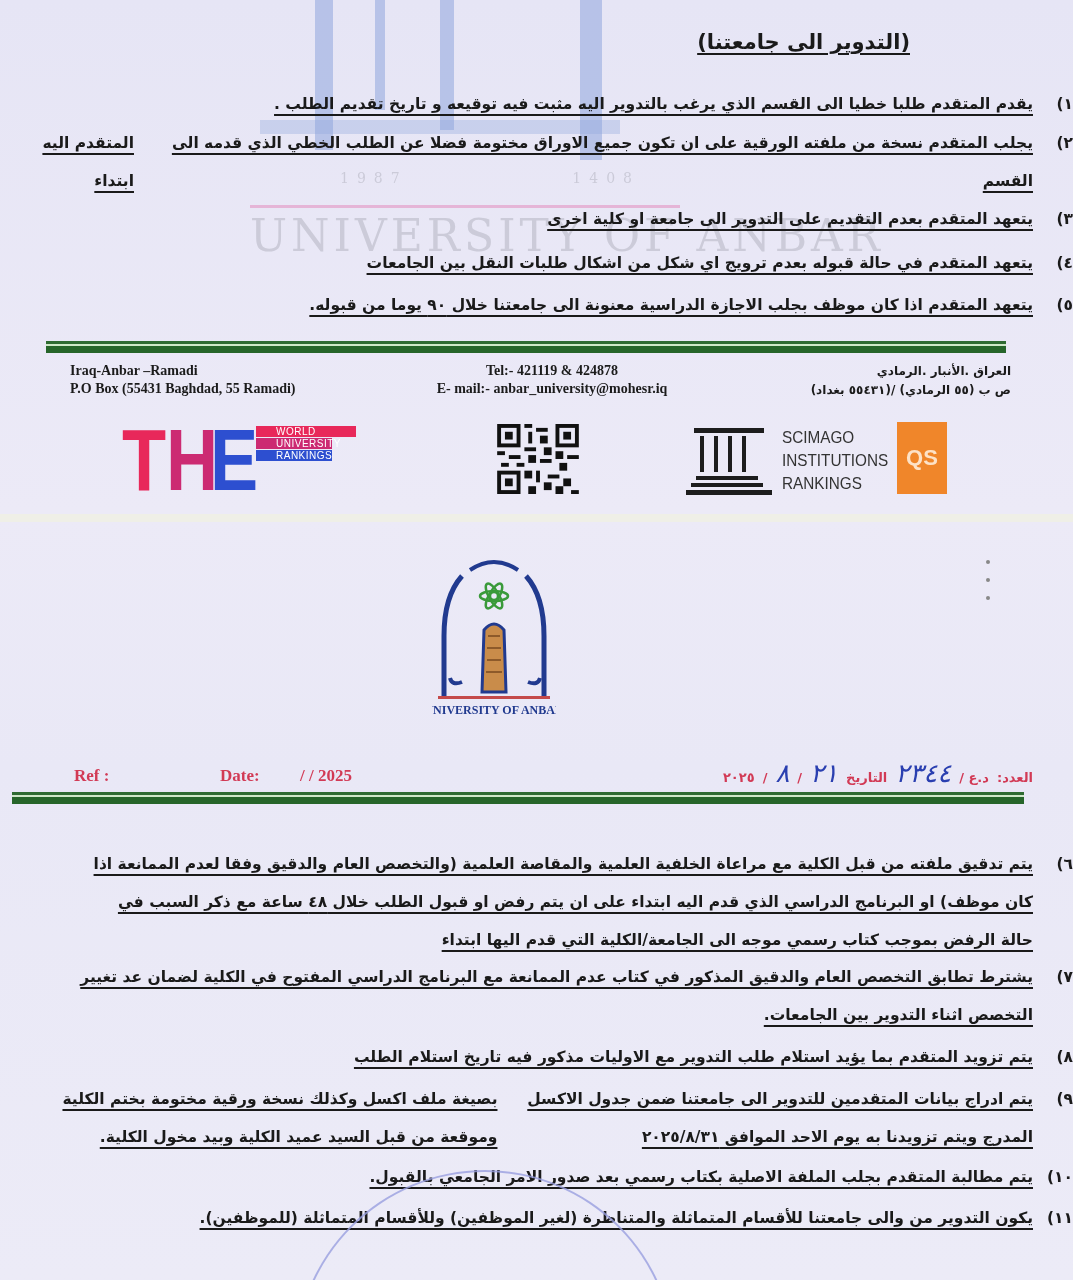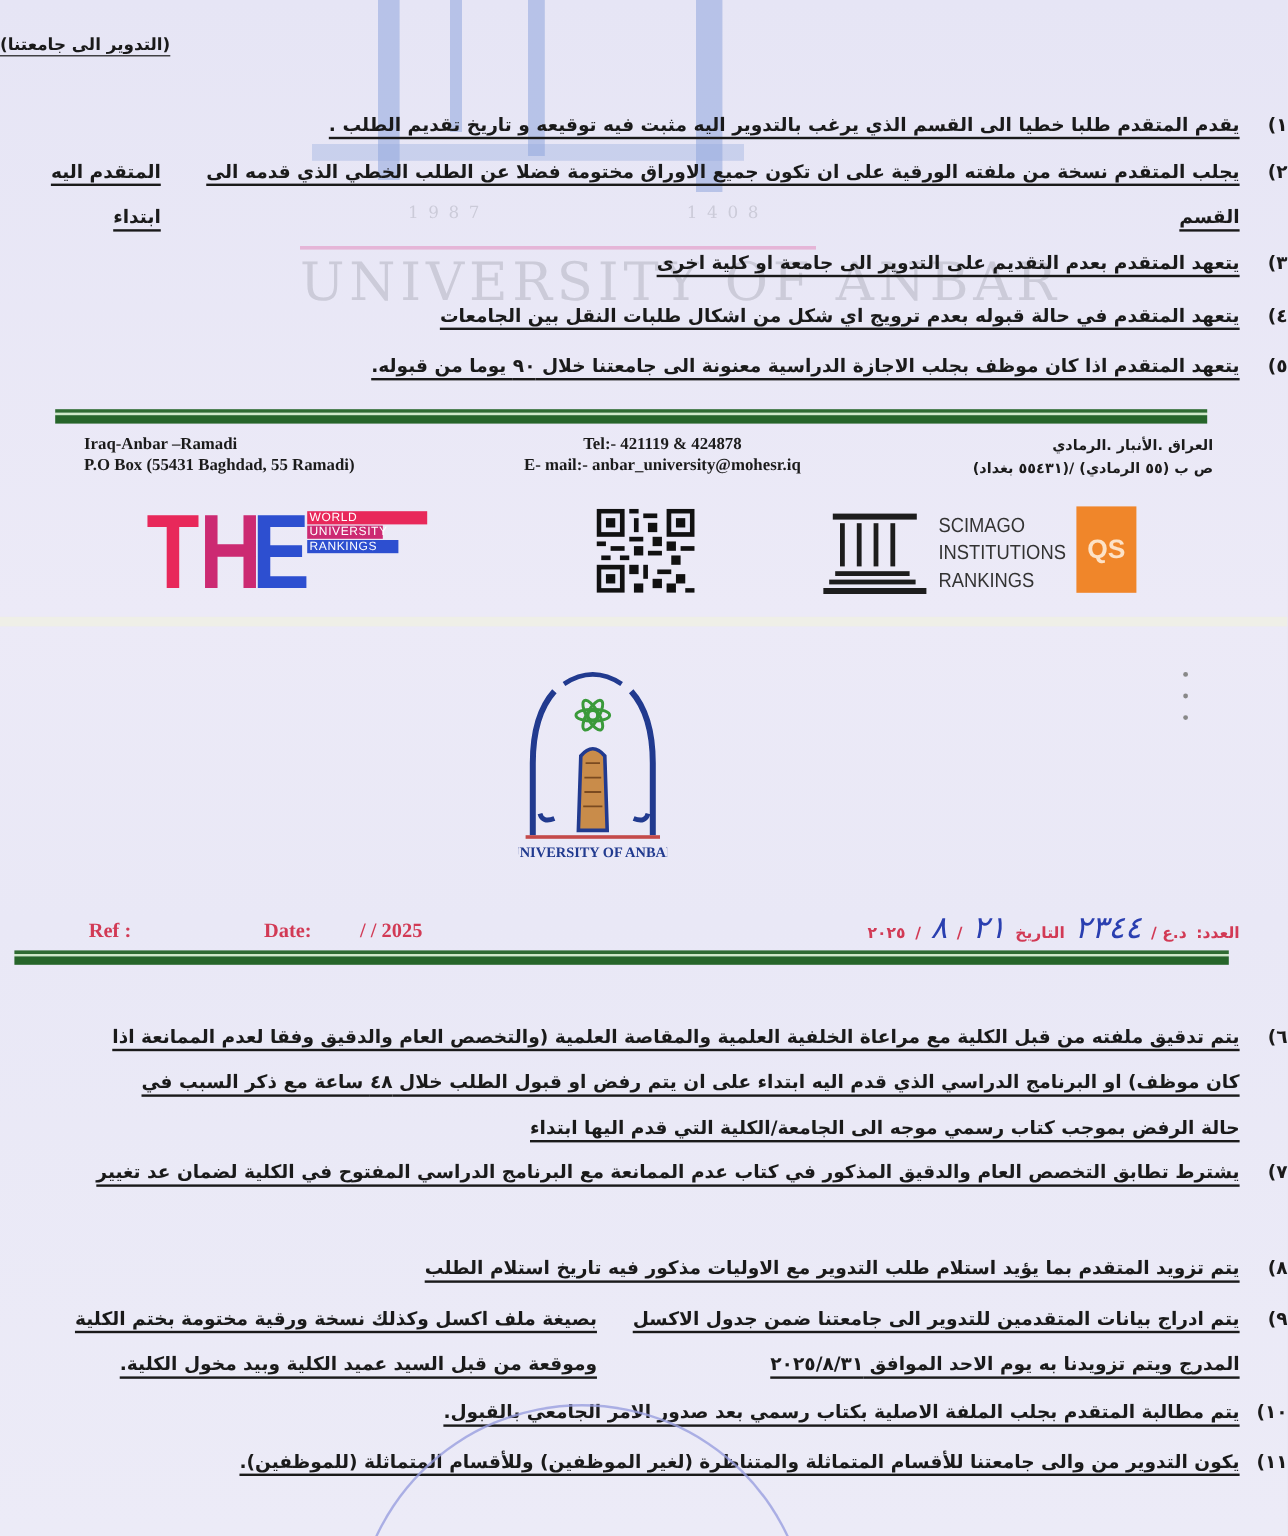--- a/index.html
+++ b/index.html
@@ -28,22 +28,22 @@
     .wm-years {
       position: absolute; left: 100px; top: 170px; width: 300px;
       font-family: "DejaVu Serif", serif; font-size: 14px; letter-spacing: 8px;
       color: #b9b9c6; opacity: .6; display: flex; justify-content: space-between;
     }
     .wm-pinkline {
       position: absolute; left: 10px; top: 205px; width: 430px; height: 3px;
       background: #e4a9cf; opacity: .8;
     }
     .doc-title {
-      position: absolute; top: 30px; left: 0; width: 910px; text-align: left;
-      direction: rtl; font-weight: bold; font-size: 14px;
+      position: absolute; top: 30px; left: 0; width: 910px; text-align: right;
+      direction: rtl; font-weight: bold; font-size: 21px;
     }
     .doc-title span { text-decoration: underline; text-underline-offset: 4px; }
     .rule {
       position: absolute; right: 0; direction: rtl; display: flex; align-items: flex-start;
       font-weight: bold; font-size: 15.5px; line-height: 38px;
     }
     .rule-num { width: 40px; flex: none; text-align: right; }
     .rule-text {
       text-decoration: underline; text-underline-offset: 5px; text-decoration-thickness: 1.5px;
     }
@@ -61,21 +61,21 @@
     .footer-ar { direction: rtl; text-align: right; font-family: "DejaVu Sans", sans-serif; font-size: 12px; font-weight: bold; line-height: 19px; }
 
     .logos-row { position: absolute; left: 0; top: 418px; width: 1073px; height: 82px; }
     .the-logo { position: absolute; left: 122px; top: 4px; width: 240px; height: 76px; }
     .the-letter {
       position: absolute; top: 0; height: 76px; font-family: "Liberation Sans", sans-serif;
       font-weight: bold; font-size: 88px; line-height: 76px; transform: scaleX(0.82); transform-origin: left;
     }
     .the-band {
       position: absolute; left: 134px; height: 11px; font-family: "Liberation Sans", sans-serif;
-      font-size: 10px; line-height: 11px; color: #fff; padding-left: 2px; letter-spacing: .5px;
+      font-size: 10px; line-height: 11px; color: #fff; padding-left: 20px; letter-spacing: .5px;
     }
     .qr { position: absolute; left: 497px; top: 6px; width: 82px; height: 70px; }
     .scimago-icon { position: absolute; left: 686px; top: 8px; width: 88px; height: 70px; }
     .scimago-text {
       position: absolute; left: 782px; top: 8px; font-family: "Liberation Sans", sans-serif;
       font-size: 17px; line-height: 23px; color: #333; transform: scaleX(.9); transform-origin: left;
     }
     .qs-box {
       position: absolute; left: 897px; top: 4px; width: 50px; height: 72px; background: #f0862a;
       color: #fde2c7; font-family: "Liberation Sans", sans-serif; font-weight: bold; font-size: 22px;
@@ -180,21 +180,21 @@
     <div>العراق .الأنبار .الرمادي</div>
     <div>ص ب (٥٥ الرمادي) /(٥٥٤٣١ بغداد)</div>
   </div>
 
   <div class="logos-row">
     <div class="the-logo">
       <span class="the-letter" style="left:0;color:#e8285a;">T</span>
       <span class="the-letter" style="left:44px;color:#cc2a72;">H</span>
       <span class="the-letter" style="left:88px;color:#2d4fd0;">E</span>
       <span class="the-band" style="top:4px;width:100px;background:#e8285a;">WORLD</span>
-      <span class="the-band" style="top:16px;width:63px;background:#cc2a72;">UNIVERSITY</span>
+      <span class="the-band" style="top:16px;width:76px;background:#cc2a72;">UNIVERSITY</span>
       <span class="the-band" style="top:28px;width:76px;background:#2d4fd0;">RANKINGS</span>
     </div>
 
     <svg class="qr" viewBox="0 0 21 18">
       <rect x="0" y="0" width="6" height="6" fill="#111"></rect>
         <rect x="1" y="1" width="4" height="4" fill="#e9e8f6"></rect>
         <rect x="2" y="2" width="2" height="2" fill="#111"></rect>
       <rect x="15" y="0" width="6" height="6" fill="#111"></rect>
         <rect x="16" y="1" width="4" height="4" fill="#e9e8f6"></rect>
         <rect x="17" y="2" width="2" height="2" fill="#111"></rect>
@@ -298,20 +298,21 @@
     <span style="display:flex;flex-direction:column;">
       <span class="rule-text">يتم تدقيق ملفته من قبل الكلية مع مراعاة الخلفية العلمية والمقاصة العلمية (والتخصص العام والدقيق وفقا لعدم الممانعة اذا</span>
       <span class="rule-text">كان موظف) او البرنامج الدراسي الذي قدم اليه ابتداء على ان يتم رفض او قبول الطلب خلال ٤٨ ساعة مع ذكر السبب في</span>
       <span class="rule-text">حالة الرفض بموجب كتاب رسمي موجه الى الجامعة/الكلية التي قدم اليها ابتداء</span>
     </span>
   </div>
   <div class="rule" style="top:958px;">
     <span class="rule-num">٧)</span>
     <span style="display:flex;flex-direction:column;">
       <span class="rule-text">يشترط تطابق التخصص العام والدقيق المذكور في كتاب عدم الممانعة مع البرنامج الدراسي المفتوح في الكلية لضمان عد تغيير</span>
+      <span class="rule-text">التخصص اثناء التدوير بين الجامعات.</span>
     </span>
   </div>
   <div class="rule" style="top:1038px;">
     <span class="rule-num">٨)</span>
     <span class="rule-text">يتم تزويد المتقدم بما يؤيد استلام طلب التدوير مع الاوليات مذكور فيه تاريخ استلام الطلب</span>
   </div>
   <div class="rule" style="top:1080px;">
     <span class="rule-num">٩)</span>
     <span style="display:flex;flex-direction:row;">
       <span class="rule-text">يتم ادراج بيانات المتقدمين للتدوير الى جامعتنا ضمن جدول الاكسل المدرج ويتم تزويدنا به يوم الاحد الموافق ٢٠٢٥/٨/٣١</span>

